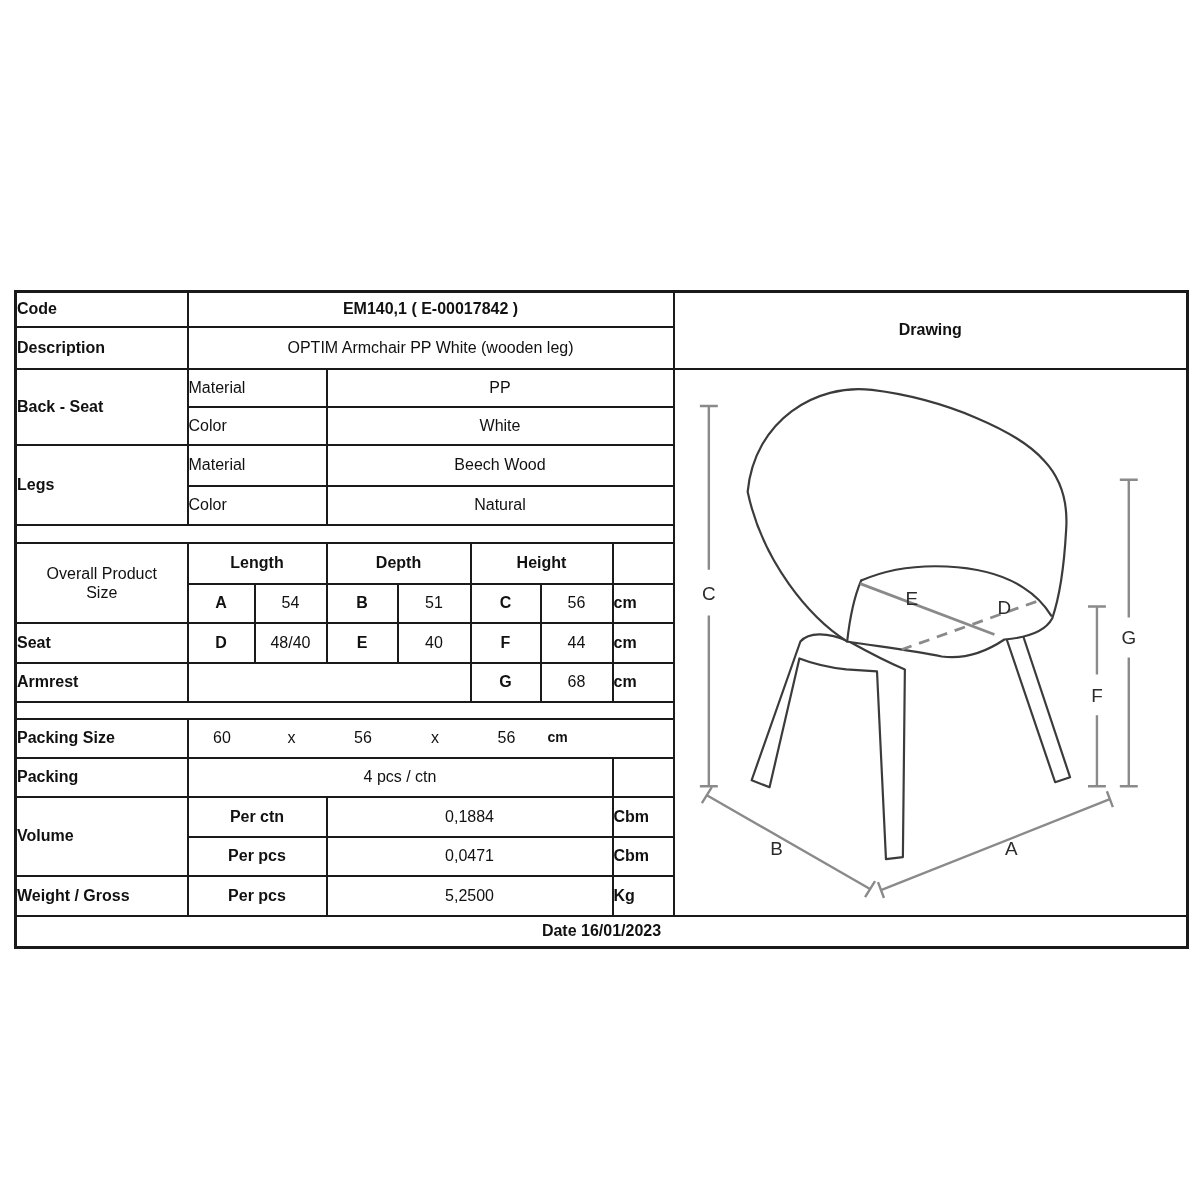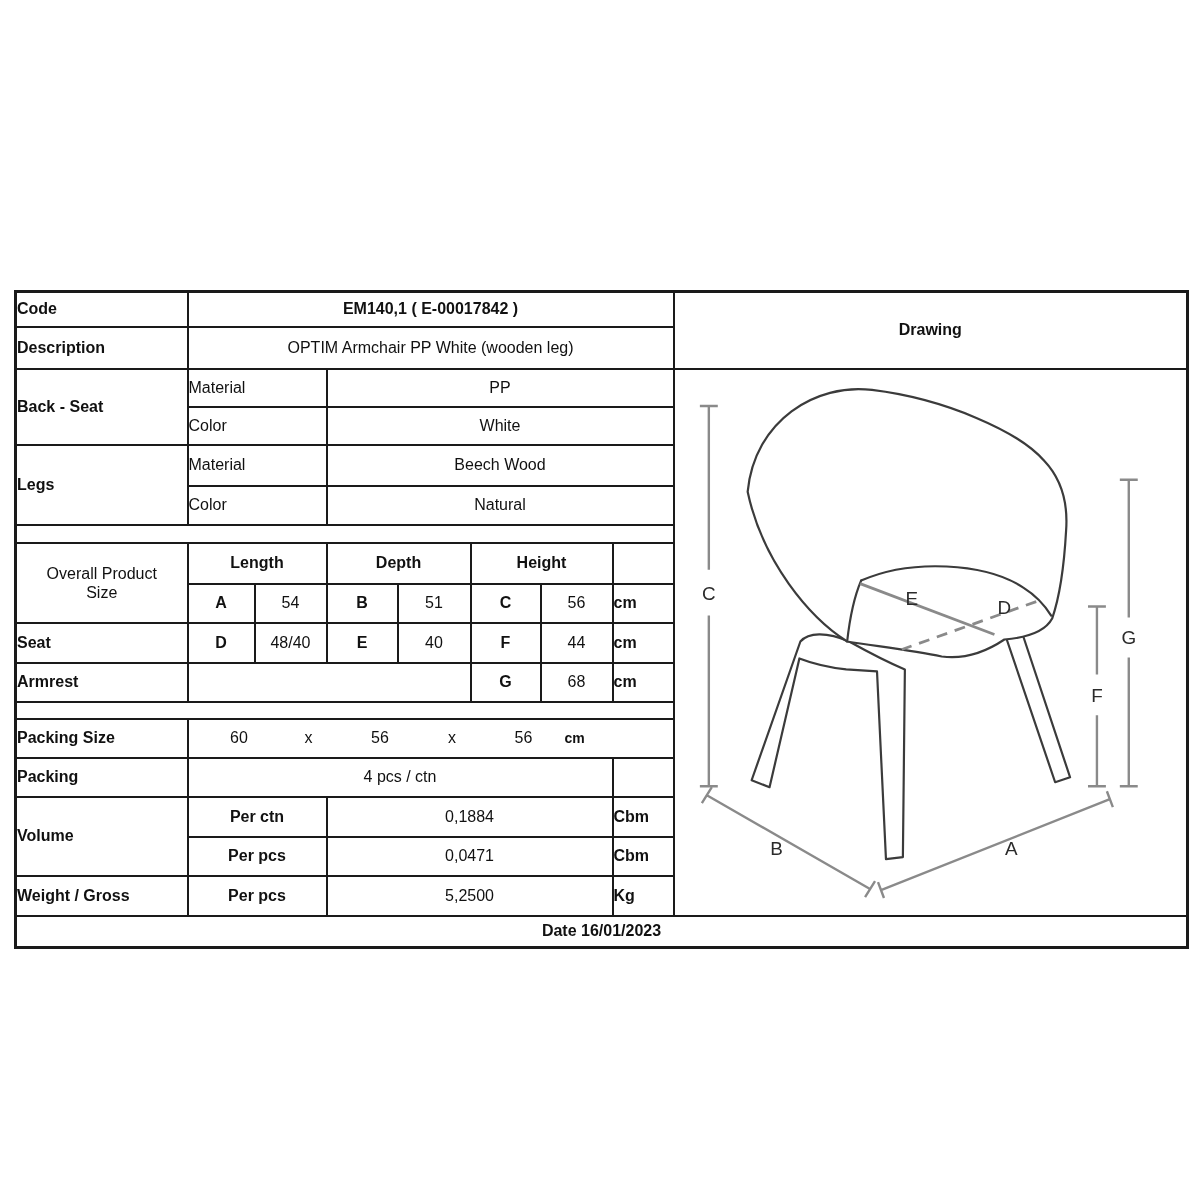--- a/index.html
+++ b/index.html
@@ -17,21 +17,21 @@
   td.sub{font-weight:normal;padding-left:6px;}
   td.small{font-size:13px;font-weight:bold;text-align:center;}
   td.unit{font-weight:bold;font-size:14px;padding-left:4px;}
   td.gray{background:#F0F0F0;}
   td.yellow{background:#FAF3C6;}
   td.sizelabel{text-align:center;font-weight:normal;line-height:19px;}
   td.spacer{background:#fff;}
   td.draw-cell{padding:0;position:relative;vertical-align:top;}
   td.draw-head{font-weight:bold;text-align:center;font-size:17px;}
   td.date-cell{text-align:center;font-weight:bold;font-size:15px;}
-  .psrow{display:flex;align-items:center;height:100%;padding-left:17px;}
+  .psrow{display:flex;align-items:flex-start;height:100%;}
   .psrow span{display:block;text-align:center;}
   .ps-c1{width:67px;} .ps-c2{width:72px;} .ps-c3{width:71px;}
   .ps-c4{width:73px;} .ps-c5{width:70px;}
   .ps-unit{width:72px;text-align:left !important;font-weight:bold;font-size:14px;padding-left:6px;}
   .ps-fill{flex:1;}
   svg.chair{position:absolute;left:0;top:0;width:100%;height:100%;}
   .outline{fill:#ffffff;stroke:#3b3b3b;stroke-width:2.2;stroke-linejoin:round;}
   .thinline{fill:none;stroke:#3b3b3b;stroke-width:2.2;stroke-linecap:round;}
   .dim{stroke:#8a8a8a;stroke-width:2.4;fill:none;}
   .dimdash{stroke:#8a8a8a;stroke-width:2.8;fill:none;stroke-dasharray:11 8;}

